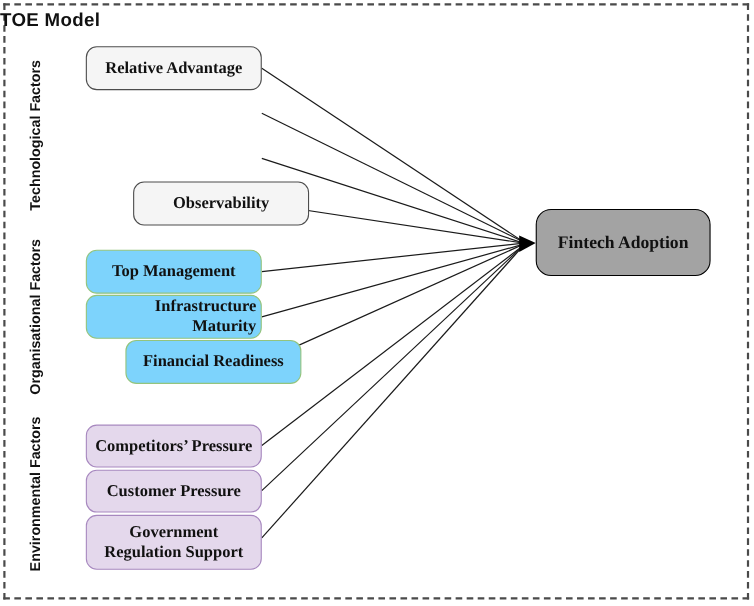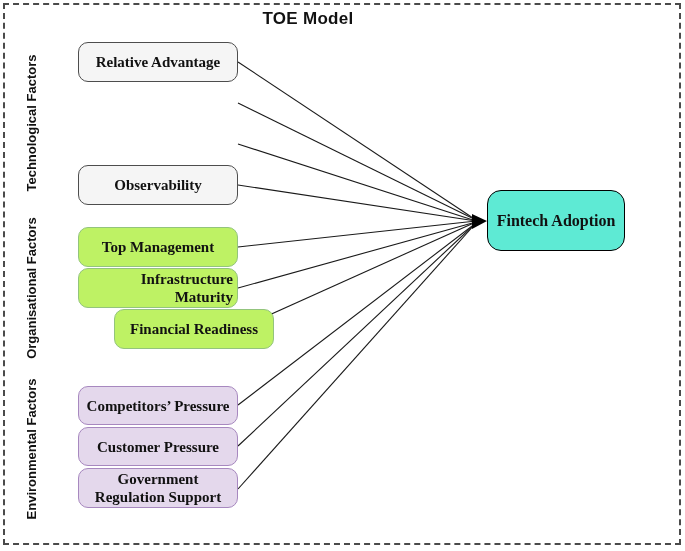--- a/index.html
+++ b/index.html
@@ -5,41 +5,41 @@
   html,body { margin:0; padding:0; background:#ffffff; }
   .canvas {
     position:relative; width:685px; height:551px; background:#ffffff;
     font-family:"Liberation Sans", sans-serif; overflow:hidden;
   }
   .frame {
     position:absolute; left:3px; top:3px; right:4px; bottom:6px;
     border:2px dashed #4a4a4a;
   }
   .title {
-    position:absolute; left:0; top:9px; width:616px; text-align:center;
+    position:absolute; left:0; top:9px; width:616px; 
     font-size:17px; font-weight:bold; color:#111111;
     letter-spacing:0.3px;
   }
   .vlabel {
     position:absolute; width:170px; height:18px; text-align:center;
     transform:rotate(-90deg);
     font-size:13px; font-weight:bold; color:#111111; white-space:nowrap;
   }
   .fbox {
     position:absolute; left:78px; width:160px; box-sizing:border-box;
     border-radius:10px; display:flex; align-items:center; justify-content:center;
     font-family:"Liberation Serif", serif; font-weight:bold; font-size:15px;
     color:#111111; text-align:center; line-height:1.2; padding:0 4px;
   }
   .g-tech { background:#f5f5f5; border:1.6px solid #4d4d4d; }
-  .g-org  { background:#bef264; border:1.6px solid #93c47d; }
+  .g-org  { background:#7dd3fc; border:1.6px solid #93c47d; }
   .g-env  { background:#e4d8ec; border:1.6px solid #a788bf; }
   .outcome {
-    position:absolute; left:487px; top:190px; width:138px; height:61px;
-    box-sizing:border-box; background:#5eead4; border:1.6px solid #000000;
+    position:absolute; left:487px; top:190px; width:159px; height:61px;
+    box-sizing:border-box; background:#a3a3a3; border:1.6px solid #000000;
     border-radius:14px; display:flex; align-items:center; justify-content:center;
     font-family:"Liberation Serif", serif; font-weight:bold; font-size:16px;
     color:#111111;
   }
   svg.links { position:absolute; left:0; top:0; pointer-events:none; }
   svg.links line { stroke:#1a1a1a; stroke-width:1.1; }
 </style>
 </head>
 <body>
 
@@ -61,25 +61,25 @@
     <line x1="238" y1="446" x2="476" y2="223"></line>
     <line x1="238" y1="489" x2="476" y2="223"></line>
     <polygon points="487,221 472,214 472,229" fill="#000000"></polygon>
   </svg>
 
   <div class="vlabel" style="left:-52px; top:114px;">Technological Factors</div>
   <div class="vlabel" style="left:-52px; top:279px;">Organisational Factors</div>
   <div class="vlabel" style="left:-52px; top:440px;">Environmental Factors</div>
 
   <div class="fbox g-tech" style="top:42px;  height:40px;">Relative Advantage</div>
-  <div class="fbox g-tech" style="top:165px; height:40px;">Observability</div>
+  <div class="fbox g-tech" style="top:165px; height:40px;margin-left:43px;">Observability</div>
 
   <div class="fbox g-org" style="top:227px; height:40px;">Top Management</div>
   <div class="fbox g-org" style="top:268px; height:40px;text-align:right;">Infrastructure Maturity</div>
   <div class="fbox g-org" style="top:309px; height:40px;margin-left:36px;">Financial Readiness</div>
 
   <div class="fbox g-env" style="top:427px; height:39px;">Customer Pressure</div>
   <div class="fbox g-env" style="top:386px; height:39px;">Competitors’ Pressure</div>
-  <div class="fbox g-env" style="top:468px; height:40px;">Government Regulation Support</div>
+  <div class="fbox g-env" style="top:468px; height:50px;">Government Regulation Support</div>
 
   <div class="outcome">Fintech Adoption</div>
 
 </div>
 
 </body></html>

